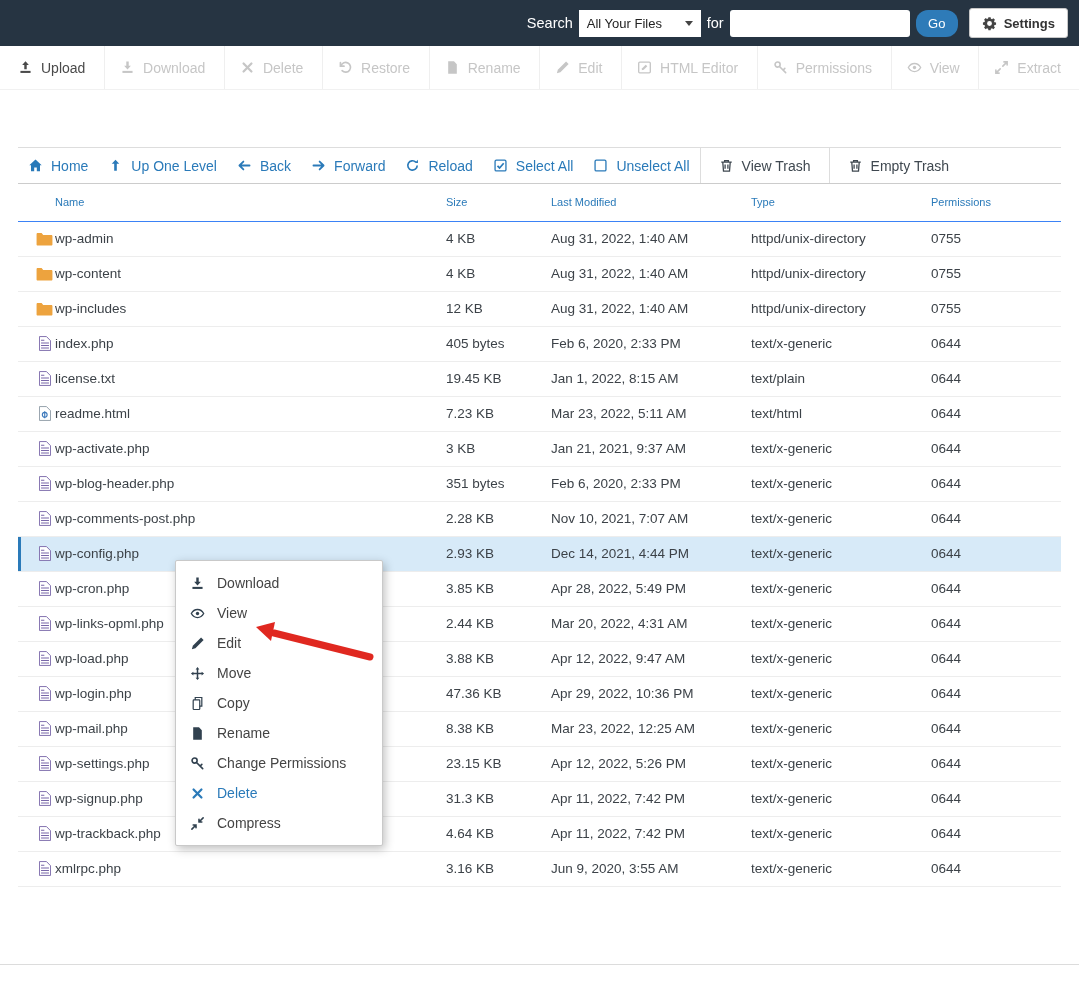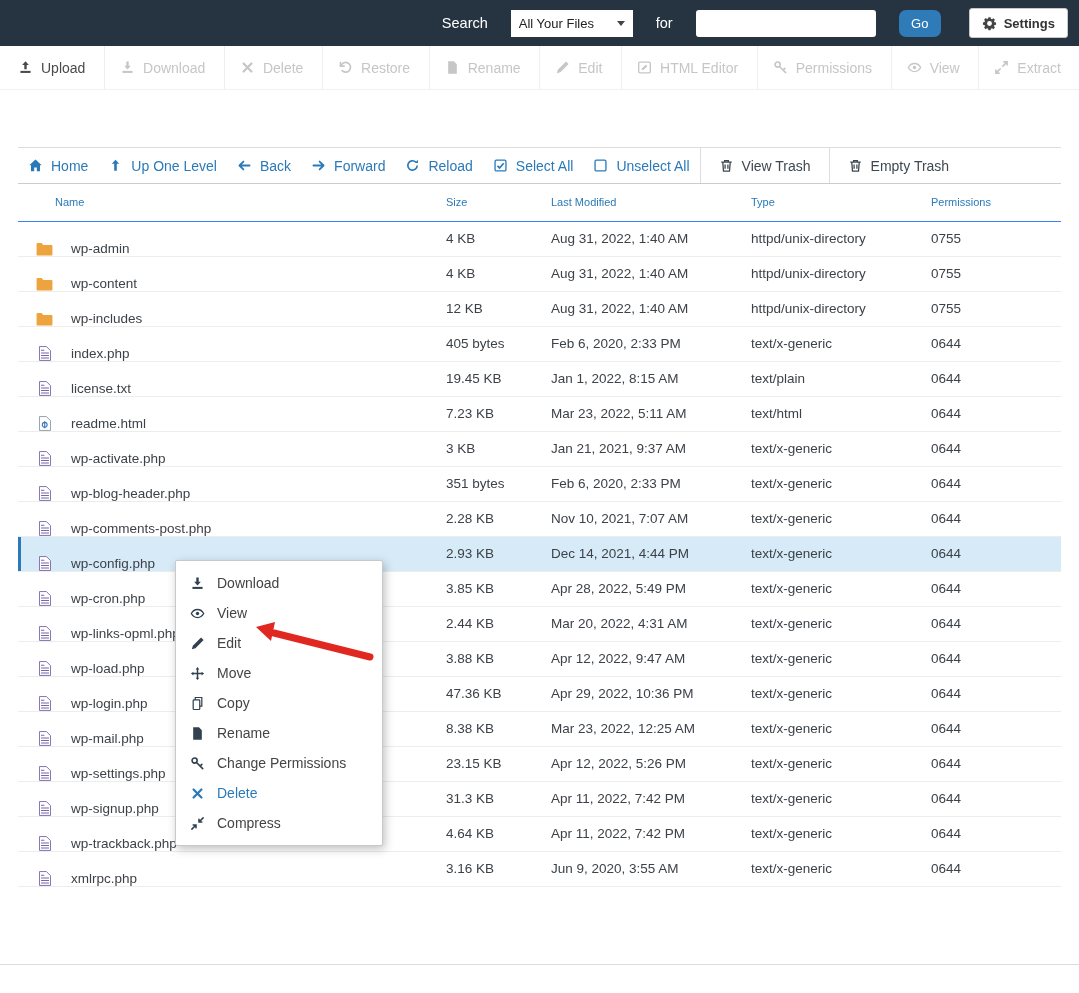--- a/index.html
+++ b/index.html
@@ -9,28 +9,28 @@
   }
   body{
     width:1079px;height:993px;background:#fff;color:#333;
     font-family:"Liberation Sans","DejaVu Sans",sans-serif;font-size:14px;
     position:relative;overflow:hidden;
   }
   .screen{position:relative;width:1079px;height:993px;background:#fff}
 
   
   .topbar{height:46px;background:var(--topbar-bg);display:flex;align-items:center;
-    justify-content:flex-end;gap:23px;padding:0 11px}
+    justify-content:flex-end;gap:6px;padding:0 11px}
   .tb-label{color:#fff;font-size:14.5px}
   .scope-select{width:122px;height:27px;background:#fff;border-radius:0;display:flex;
     align-items:center;justify-content:space-between;padding:0 8px;font-size:13px;color:#222;cursor:pointer}
   .caret{width:0;height:0;border-left:4px solid transparent;border-right:4px solid transparent;border-top:5px solid #444}
   .search-input{width:180px;height:27px;border:none;border-radius:3px;padding:0 8px;font-size:13px;font-family:inherit}
   .go-btn{height:27px;min-width:42px;background:var(--go-button-bg);color:#fff;border:none;
-    border-radius:7px;font-size:13px;font-family:inherit;cursor:pointer}
+    border-radius:12px;font-size:13px;font-family:inherit;cursor:pointer}
   .settings-btn{height:30px;margin-left:5px;padding:0 12px;background:#fff;border:1px solid #c8c8c8;
     border-radius:3px;display:flex;align-items:center;gap:7px;font-size:13px;font-weight:bold;
     color:#333;font-family:Liberation Sans, sans-serif;cursor:pointer}
   .settings-btn .icon{display:inline-flex;color:#444}
 
   
   .toolbar{height:44px;display:flex;align-items:stretch;justify-content:space-between;
     background:#fff;border-bottom:1px solid #f1f1f1;padding:0 3px}
   .tool-item{display:flex;align-items:center;gap:8px;padding:0 15px;color:#4a4a4a;
     font-size:14px;border-left:1px solid #efefef;cursor:pointer;white-space:nowrap}
@@ -51,21 +51,21 @@
 
   
   .file-table{width:100%;border-collapse:collapse;table-layout:fixed;font-size:13.5px}
   .c-name{width:422px}.c-size{width:105px}.c-mod{width:200px}.c-type{width:180px}
   .file-table th{height:37px;text-align:left;font-weight:normal;color:var(--link-blue);
     font-size:11px;padding:0 6px;border-bottom:1px solid #3b82f6;white-space:nowrap}
   .file-table th:first-child{padding-left:37px}
   .file-table td{height:34px;padding:0 6px;border-bottom:1px solid #ededed;color:#3c4248;
     overflow:hidden;white-space:nowrap}
   .td-name{padding:0}
-  .name-wrap{display:flex;align-items:flex-end;gap:18px;padding-left:12px;height:34px}
+  .name-wrap{display:flex;align-items:center;gap:2px;padding-left:12px;height:34px}
   .ficon{display:inline-flex;width:17px;justify-content:center}
   tr.selected td{background:var(--selected-row-bg)}
   tr.selected td:first-child{box-shadow:inset 3px 0 0 var(--link-blue)}
 
   
   .context-menu{position:absolute;left:175px;top:560px;width:208px;background:#fff;
     border:1px solid #c9c9c9;border-radius:2px;box-shadow:2px 3px 10px rgba(0,0,0,.25);
     padding:7px 0;z-index:5}
   .menu-item{height:30px;display:flex;align-items:center;gap:11px;padding:0 13px;
     font-size:14px;color:#444;cursor:pointer}

